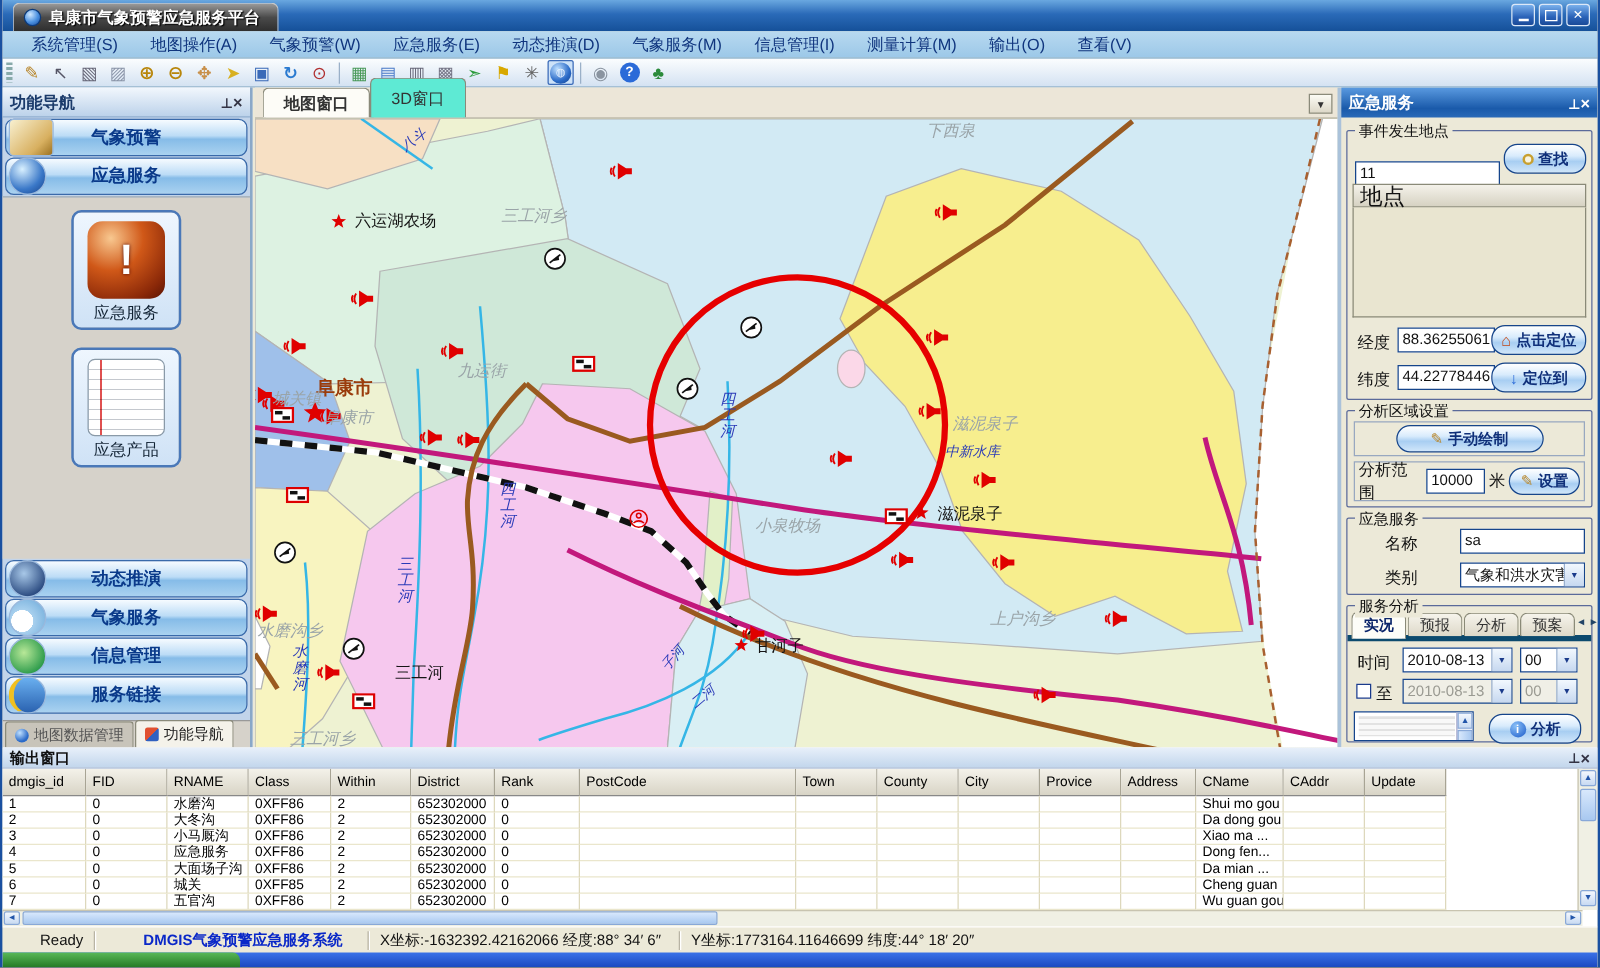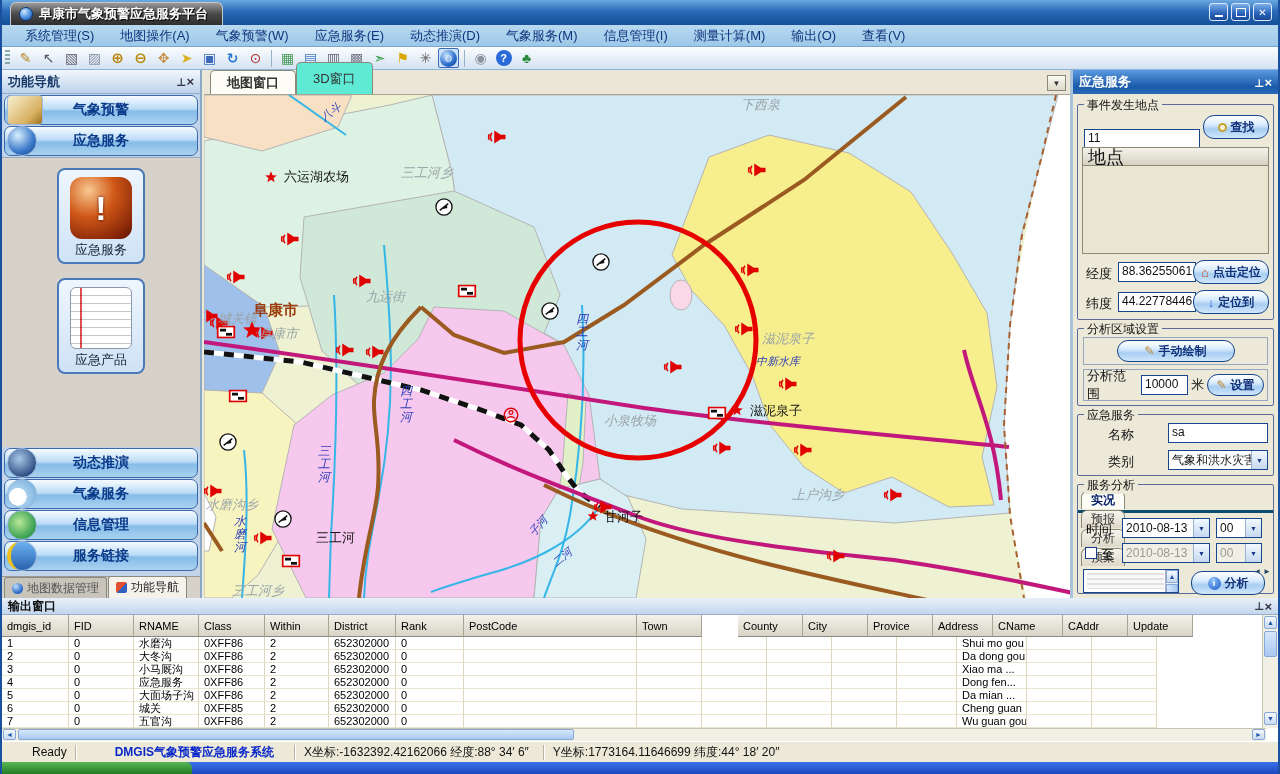--- a/index.html
+++ b/index.html
@@ -131,21 +131,21 @@
   .listarea{background:#e9e5d0;border:1px solid #8a8a78;border-top:none;}
   .rowlab{font-size:13px;color:#111;}
   .xpsel{border:1px solid #16458b;background:#fff;height:20px;display:flex;align-items:center;font-size:12px;}
   .xpsel .val{flex:1;padding:0 3px;overflow:hidden;white-space:nowrap;}
   .xpsel .arr{width:16px;height:100%;border-left:1px solid #98b0d0;
     background:linear-gradient(#f2f8fe,#c6d8f0);display:flex;align-items:center;justify-content:center;
     font-size:7px;color:#1a3a8a;}
   .xpsel.dis{background:#f0efe6;color:#9a9a92;}
   .xpsel.dis .val{color:#9a9a92;}
   .cbx{width:12px;height:12px;border:1px solid #1a3a8a;background:#fff;}
-  .sa-tabs{display:flex;align-items:flex-start;height:22px;border-bottom:3px solid #0c4a6e;padding-left:3px;gap:1px;flex-direction:column;}
+  .sa-tabs{display:flex;align-items:center;height:22px;border-bottom:5px solid #0c4a6e;padding-left:3px;gap:1px;}
   .sa-tab{height:19px;padding:0 9px;display:flex;align-items:center;font-size:12px;
     border:1px solid #8a8a78;border-bottom:none;border-radius:6px 6px 0 0;
     background:linear-gradient(#f6f4ec,#ddd8c8);color:#333;white-space:nowrap;}
   .sa-tab.on{background:#fdfdf8;font-weight:bold;color:#0a246a;height:22px;}
   .sa-nav{margin-left:auto;font-size:8px;color:#246;display:flex;gap:2px;padding:0 2px 4px 0;}
   .lbox{background:#fff;border:1px solid #16458b;position:relative;overflow:hidden;}
   .lbox .smudge{height:16px;margin:3px 14px 2px 3px;
     background:repeating-linear-gradient(#e2e2e2 0 2px,#f8f8f8 2px 5px);}
   .lbox .item{font-size:12px;padding:0 3px;line-height:14px;}
   .lbox .sbar{position:absolute;right:0;top:0;width:13px;height:100%;background:#e8eef8;border-left:1px solid #aac;}
@@ -609,21 +609,21 @@
         <div class="trow hdr">
           <div class="tcell" style="width: 67px;">dmgis_id</div>
           <div class="tcell" style="width: 65px;">FID</div>
           <div class="tcell" style="width: 65px;">RNAME</div>
           <div class="tcell" style="width: 66px;">Class</div>
           <div class="tcell" style="width: 64px;">Within</div>
           <div class="tcell" style="width: 67px;">District</div>
           <div class="tcell" style="width: 68px;">Rank</div>
           <div class="tcell" style="width: 173px;">PostCode</div>
           <div class="tcell" style="width: 65px;">Town</div>
-          <div class="tcell" style="width: 65px; margin-left: 36px;">County</div>
+          <div class="tcell" style="width: 65px;">County</div>
           <div class="tcell" style="width: 65px;">City</div>
           <div class="tcell" style="width: 65px;">Provice</div>
           <div class="tcell" style="width: 60px;">Address</div>
           <div class="tcell" style="width: 70px;">CName</div>
           <div class="tcell" style="width: 65px;">CAddr</div>
           <div class="tcell" style="width: 65px;">Update</div>
         </div>
         <div class="trow">
           <div class="tcell" style="width: 67px;">1</div>
           <div class="tcell" style="width: 65px;">0</div>

